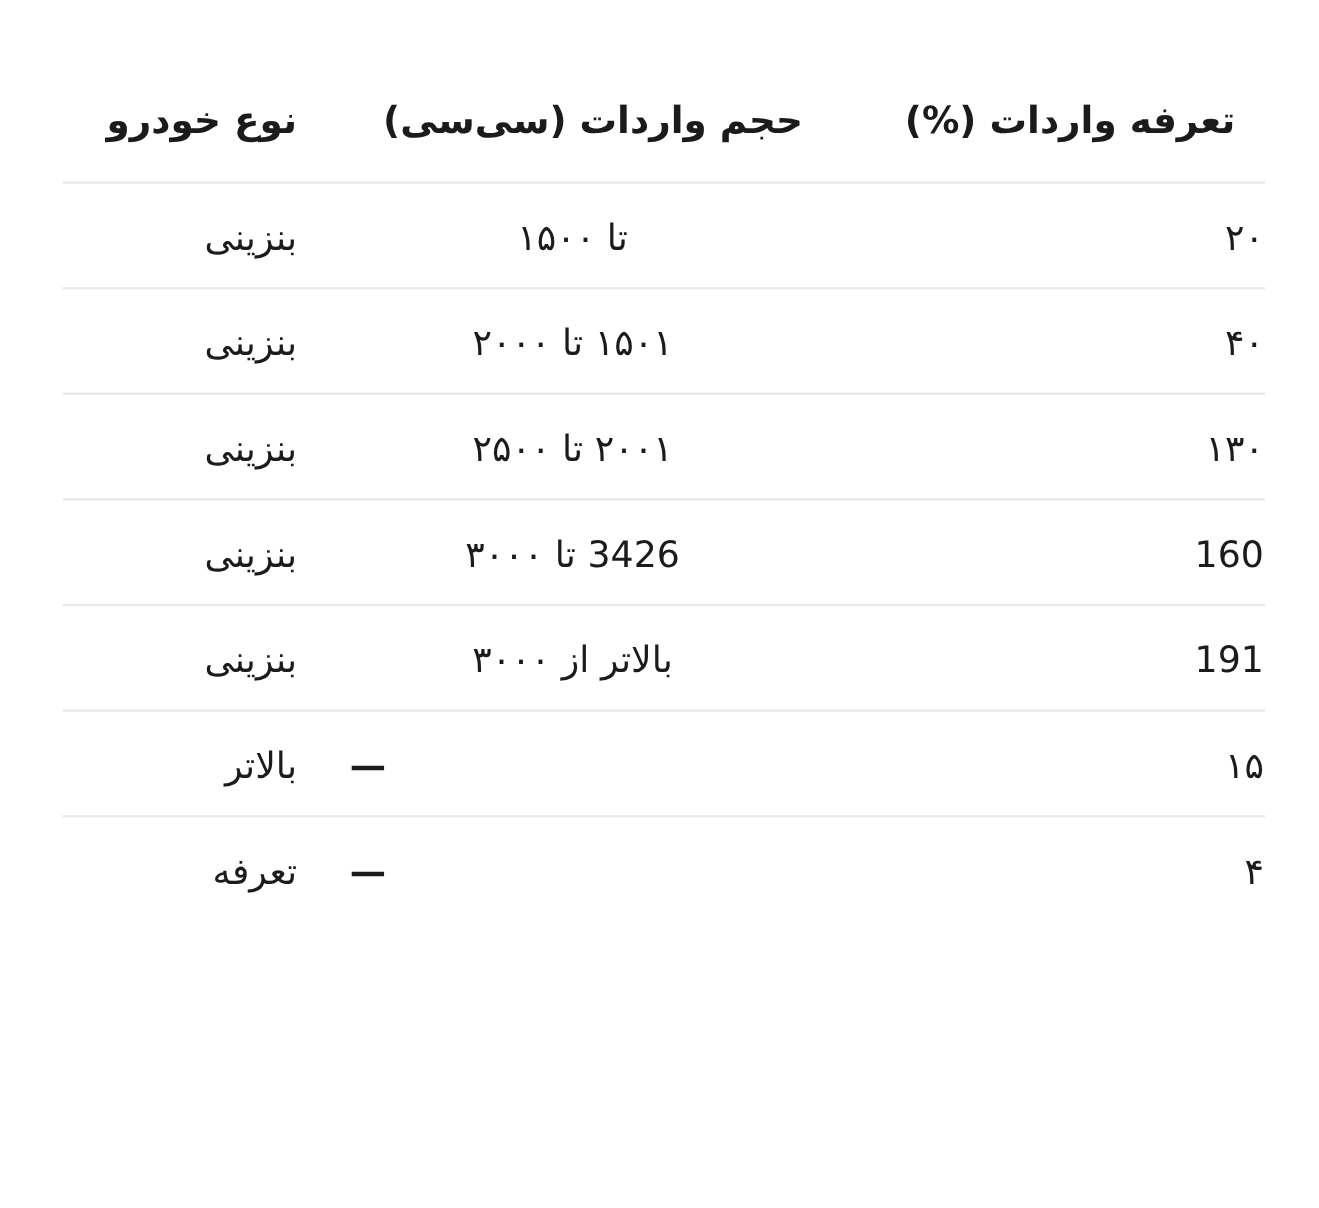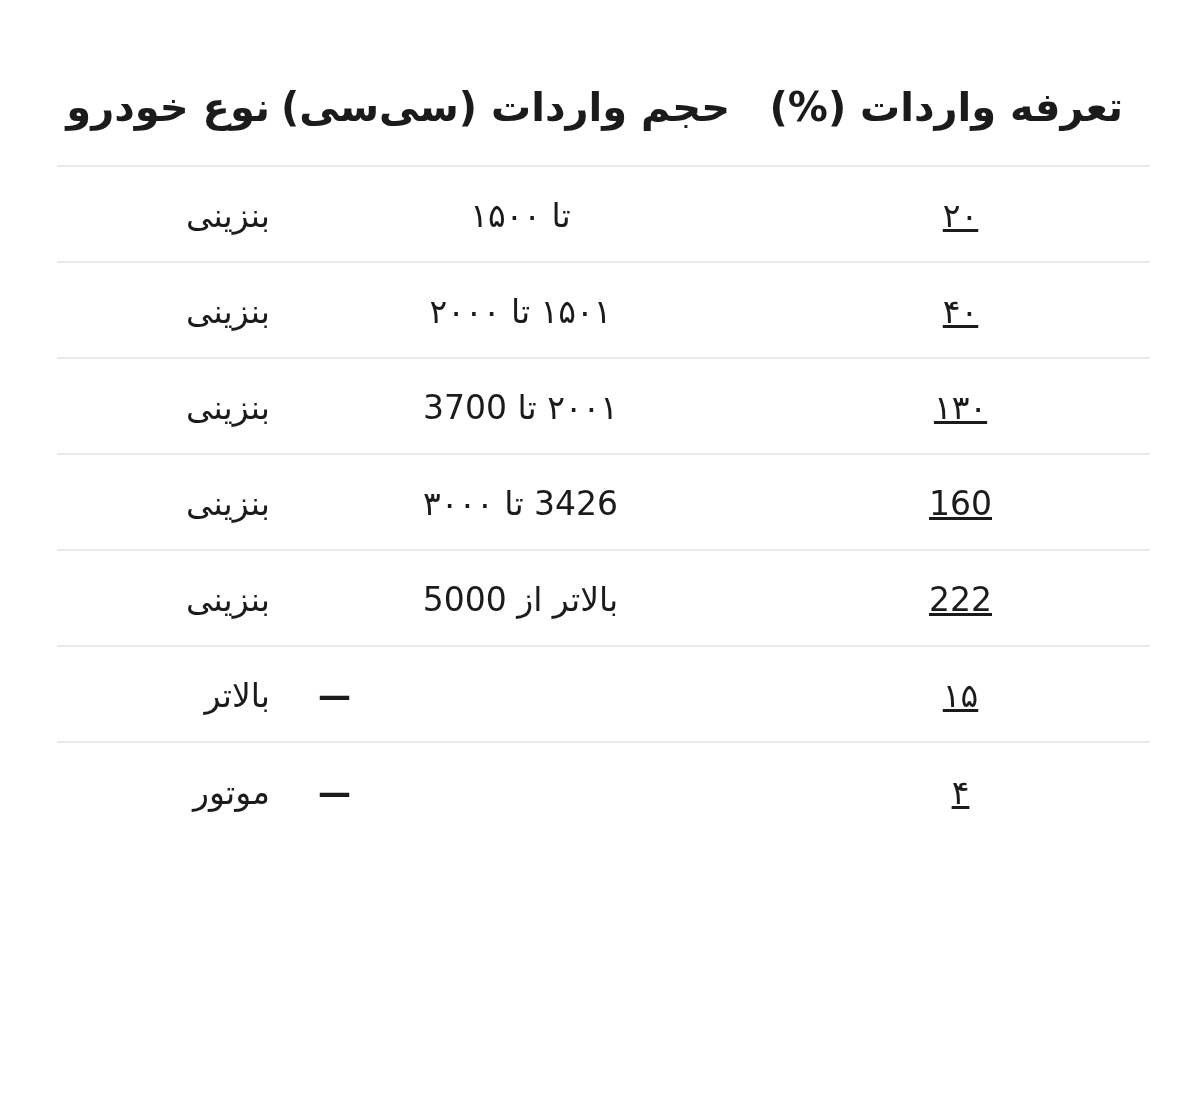--- a/index.html
+++ b/index.html
@@ -28,21 +28,21 @@
   }
   col.col-tariff { width: 390px; }
   col.col-engine { width: 450px; }
   col.col-type   { width: 253px; }
 
   thead th {
     height: 166px;
     vertical-align: bottom;
     box-sizing: border-box;
     padding: 0 0 30px 0;
-    font-size: 40px;
+    font-size: 34px;
     font-weight: 700;
     text-align: right;
     line-height: 1.4;
     white-space: nowrap;
   }
   th.c-tariff { padding-right: 27px; }
   th.c-engine { padding-right: 30px; }
   th.c-type   { padding-right: 40px; }
 
   tbody tr { border-top: 2px solid #e8e8e8; }
@@ -50,21 +50,21 @@
   tbody td {
     height: 96px;
     vertical-align: middle;
     box-sizing: border-box;
     font-size: 33px;
     font-weight: 400;
     padding-top: 6px;
     line-height: 1.4;
     white-space: nowrap;
   }
-  td.c-tariff { text-align: center;  padding-left: 12px; text-decoration: underline; }
+  td.c-tariff { text-align: right;  padding-left: 12px; }
   td.c-engine { text-align: center; padding-right: 30px; }
   td.c-engine.dash { text-align: left; padding-left: 8px; font-weight: 700; }
   td.c-type   { text-align: right; padding-right: 40px; }
 </style>
 </head>
 <body>
 
 <div class="page" dir="rtl" lang="fa">
   <table class="tariff-table">
     <colgroup>
@@ -85,38 +85,38 @@
         <td class="c-engine">تا ۱۵۰۰</td>
         <td class="c-type">بنزینی</td>
       </tr>
       <tr>
         <td class="c-tariff">۴۰</td>
         <td class="c-engine">۱۵۰۱ تا ۲۰۰۰</td>
         <td class="c-type">بنزینی</td>
       </tr>
       <tr>
         <td class="c-tariff">۱۳۰</td>
-        <td class="c-engine">۲۰۰۱ تا 3700</td>
+        <td class="c-engine">۲۰۰۱ تا ۲۵۰۰</td>
         <td class="c-type">بنزینی</td>
       </tr>
       <tr>
         <td class="c-tariff">160</td>
         <td class="c-engine">3426 تا ۳۰۰۰</td>
         <td class="c-type">بنزینی</td>
       </tr>
       <tr>
-        <td class="c-tariff">222</td>
-        <td class="c-engine">بالاتر از 5000</td>
+        <td class="c-tariff">191</td>
+        <td class="c-engine">بالاتر از ۳۰۰۰</td>
         <td class="c-type">بنزینی</td>
       </tr>
       <tr>
         <td class="c-tariff">۱۵</td>
         <td class="c-engine dash">—</td>
         <td class="c-type">بالاتر</td>
       </tr>
       <tr>
         <td class="c-tariff">۴</td>
         <td class="c-engine dash">—</td>
-        <td class="c-type">موتور</td>
+        <td class="c-type">تعرفه</td>
       </tr>
     </tbody>
   </table>
 </div>
 
 </body></html>

